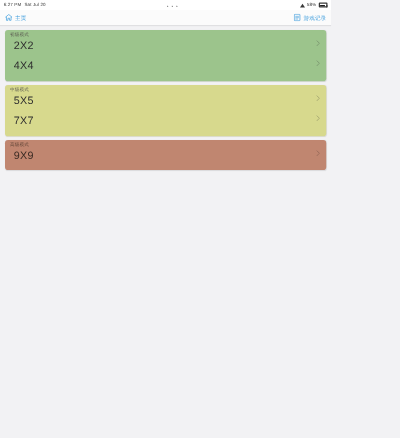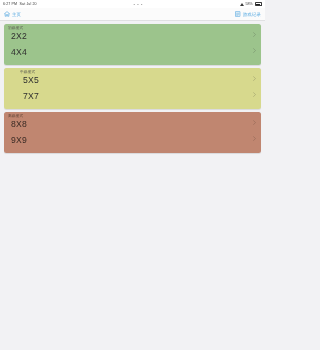--- a/index.html
+++ b/index.html
@@ -83,21 +83,21 @@
     letter-spacing:.2px;
     line-height:1;
   }
   .chev {
     width:3px; height:5.2px; flex:0 0 auto; opacity:.35;
   }
   .chev svg { display:block; }
 
   
   .card-green  { background:#9cc48c; }
-  .card-yellow { background:#d7d98d;padding-left:12px; }
+  .card-yellow { background:#d7d98d; }
   .card-clay   { background:#c08670; }
   .card-clay .card-header { color:#5f4436; }
   .card-clay .row-label   { color:#3a2b24; }
 </style>
 </head>
 <body>
 
 <div class="screen">
 
   <div class="statusbar">
@@ -175,28 +175,20 @@
           <svg viewBox="0 0 6 10" width="3" height="5.2">
               <path d="M1 1l4 4-4 4" fill="none" stroke="#2f2f2f" stroke-width="1.2" stroke-linecap="round" stroke-linejoin="round"></path>
             </svg>
         </span>
       </div>
     </div>
 
     <div class="card card-clay">
       <div class="card-header">高级模式</div>
       <div class="row">
-        <span class="row-label">8X8</span>
-        <span class="chev">
-          <svg viewBox="0 0 6 10" width="3" height="5.2">
-              <path d="M1 1l4 4-4 4" fill="none" stroke="#3a2b24" stroke-width="1.2" stroke-linecap="round" stroke-linejoin="round"></path>
-            </svg>
-        </span>
-      </div>
-      <div class="row">
         <span class="row-label">9X9</span>
         <span class="chev">
           <svg viewBox="0 0 6 10" width="3" height="5.2">
               <path d="M1 1l4 4-4 4" fill="none" stroke="#3a2b24" stroke-width="1.2" stroke-linecap="round" stroke-linejoin="round"></path>
             </svg>
         </span>
       </div>
     </div>
 
   </div>

